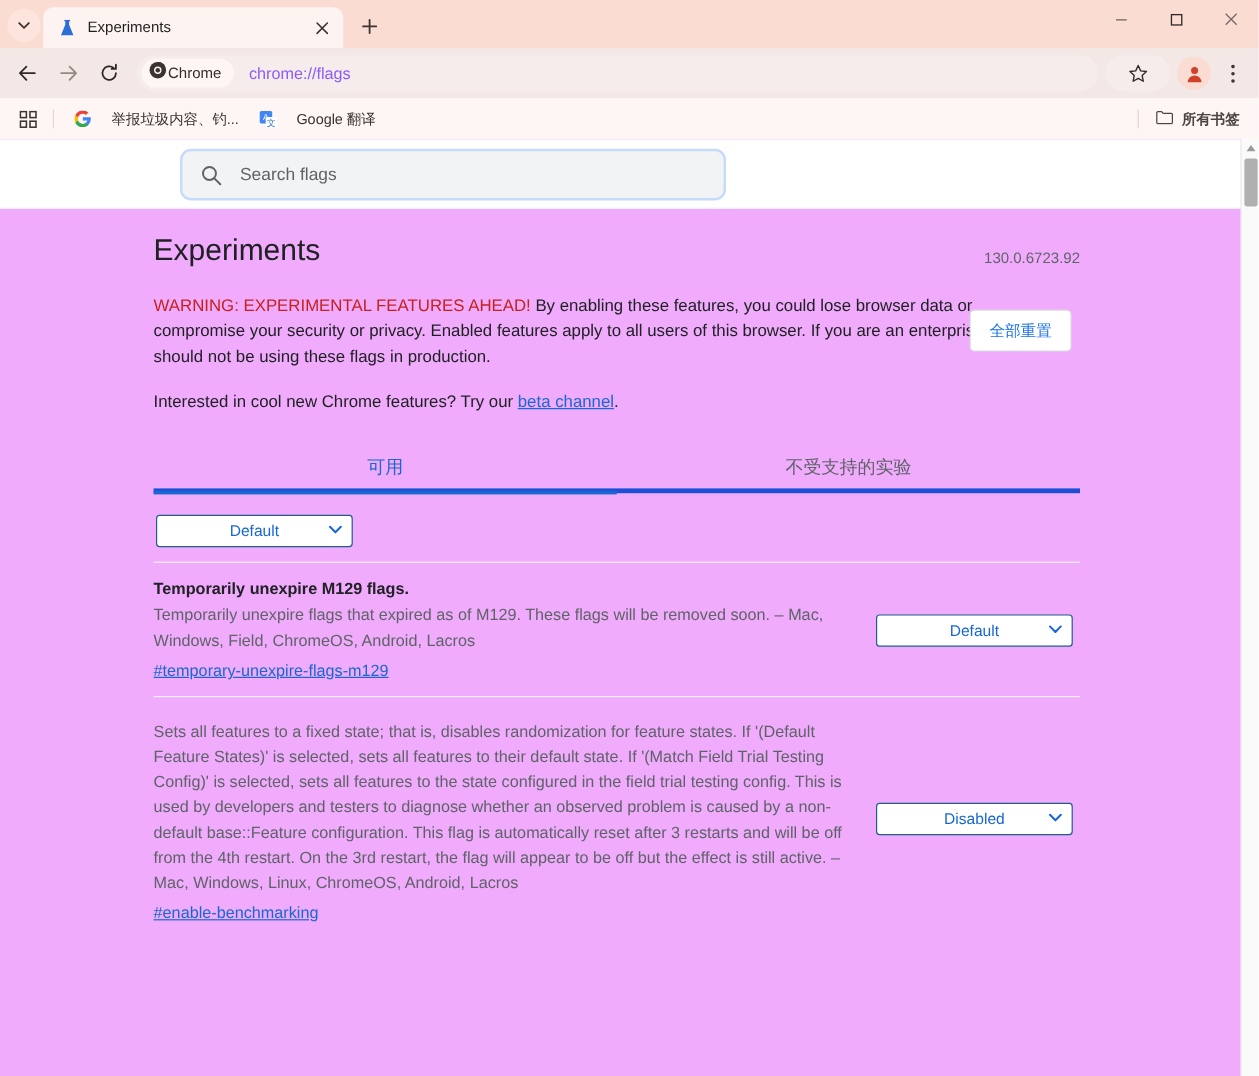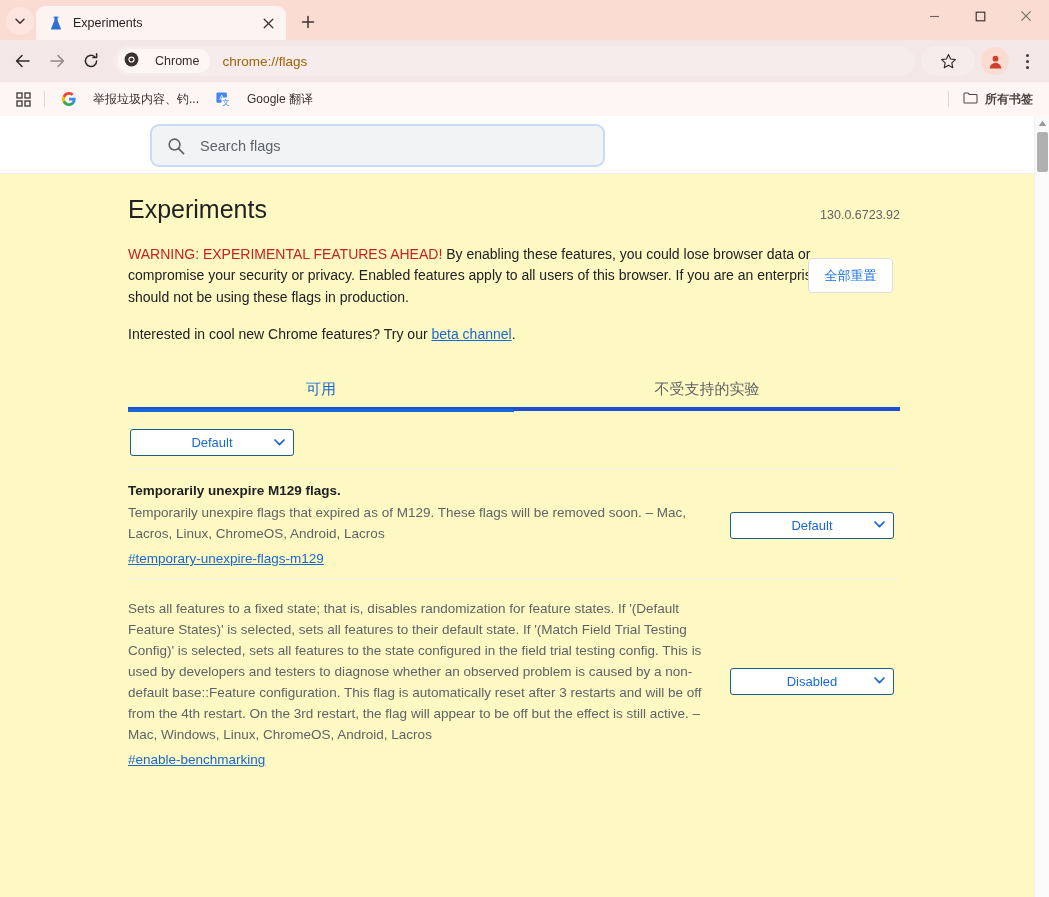--- a/index.html
+++ b/index.html
@@ -63,22 +63,22 @@
   }
   .omnibox {
     flex: 1 1 auto; height: 30px; background: #f6eceb; border-radius: 16px;
     display: flex; align-items: center; margin: 0 6px 0 4px; padding-left: 4px;
     cursor: text;
   }
   .chrome-chip {
     height: 24px; background: #fdf6f5; border-radius: 14px; display: flex;
     align-items: center; padding: 0 11px 0 6px; flex: 0 0 auto;
   }
-  .chrome-chip .label { font-size: 12.5px; color: #322c2b; margin-left: 16px; text-align: center; }
-  .omnibox .url { font-size: 13.5px; color: #a16207; margin-left: 12px; }
+  .chrome-chip .label { font-size: 12.5px; color: #322c2b; margin-left: 1px; text-align: center; }
+  .omnibox .url { font-size: 13.5px; color: #8b5cf6; margin-left: 12px; }
   .tb-right { display: flex; align-items: center; flex: 0 0 auto; }
   .star-wrap {
     width: 54px; height: 30px; background: #f6eceb; border-radius: 16px;
     display: flex; align-items: center; justify-content: center; cursor: pointer;
     margin-right: 6px;
   }
   .avatar {
     width: 28px; height: 28px; border-radius: 50%; background: #fbdcd2;
     display: flex; align-items: center; justify-content: center; cursor: pointer;
     margin-right: 4px;
@@ -102,21 +102,21 @@
   }
   .bm-item .bm-ico { width: 16px; height: 16px; flex: 0 0 16px; display:flex; align-items:center; justify-content:center; }
   .bm-item .bm-lbl { margin-left: 16px; white-space: nowrap; overflow: hidden; text-overflow: ellipsis; }
   .bm-spacer { flex: 1 1 auto; }
   .bm-allmarks { display:flex; align-items:center; height:24px; padding:0 6px; border-radius:6px; cursor:pointer; color:#4b4442;font-weight:bold; }
   .bm-allmarks .bm-lbl { margin-left: 7px; }
 
   
   .viewport { flex: 1 1 auto; position: relative; background: #ffffff; display: flex; }
   .page {
-    flex: 1 1 auto; position: relative; overflow: hidden; background: #fef9c3;
+    flex: 1 1 auto; position: relative; overflow: hidden; background: #f0abfc;
   }
   .flags-header {
     height: 58px; border-bottom: 1px solid #eceff1; background: #ffffff;
     display: flex; align-items: center; padding: 0 0 0 0; position: relative;
   }
   .searchbox-outer {
     position: absolute; left: 150px; top: 8px; width: 455px; height: 43px;
     border: 2px solid #c6dafc; border-radius: 9px; background: #f1f3f4;
     display: flex; align-items: center; padding-left: 15px;
   }
@@ -396,21 +396,21 @@
                       <path d="M1 1 L5.5 5.6 L10 1" fill="none" stroke="#1967d2" stroke-width="1.7" stroke-linecap="round" stroke-linejoin="round"></path>
                     </svg>
                   </span>
                 </span>
               </div>
             </div>
 
             <div class="flag">
               <div class="flag-text">
                 <div class="flag-name">Temporarily unexpire M129 flags.</div>
-                <div class="flag-desc">Temporarily unexpire flags that expired as of M129. These flags will be removed soon. – Mac, Lacros, Linux, ChromeOS, Android, Lacros</div>
+                <div class="flag-desc">Temporarily unexpire flags that expired as of M129. These flags will be removed soon. – Mac, Windows, Field, ChromeOS, Android, Lacros</div>
                 <a class="flag-perm">#temporary-unexpire-flags-m129</a>
               </div>
               <div class="flag-control">
                 <span class="select-wrap">
                   <select class="flag-select">
                     <option>Default</option>
                   </select>
                   <span class="chev">
                     <svg width="11" height="7" viewBox="0 0 11 7" aria-hidden="true">
                       <path d="M1 1 L5.5 5.6 L10 1" fill="none" stroke="#1967d2" stroke-width="1.7" stroke-linecap="round" stroke-linejoin="round"></path>

